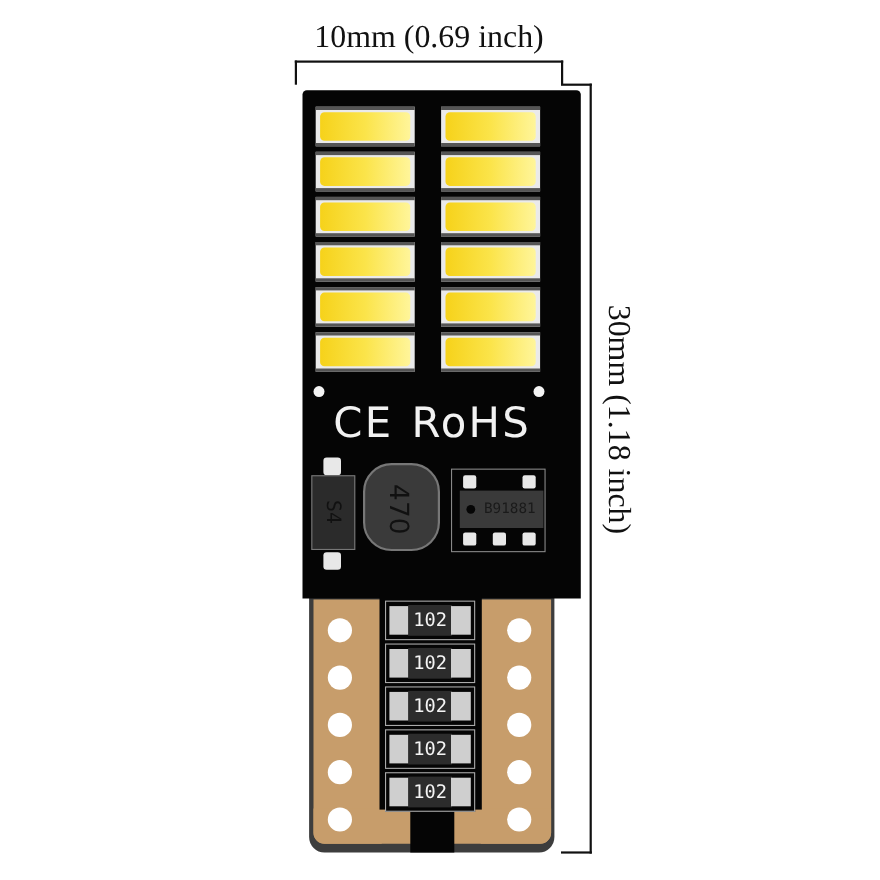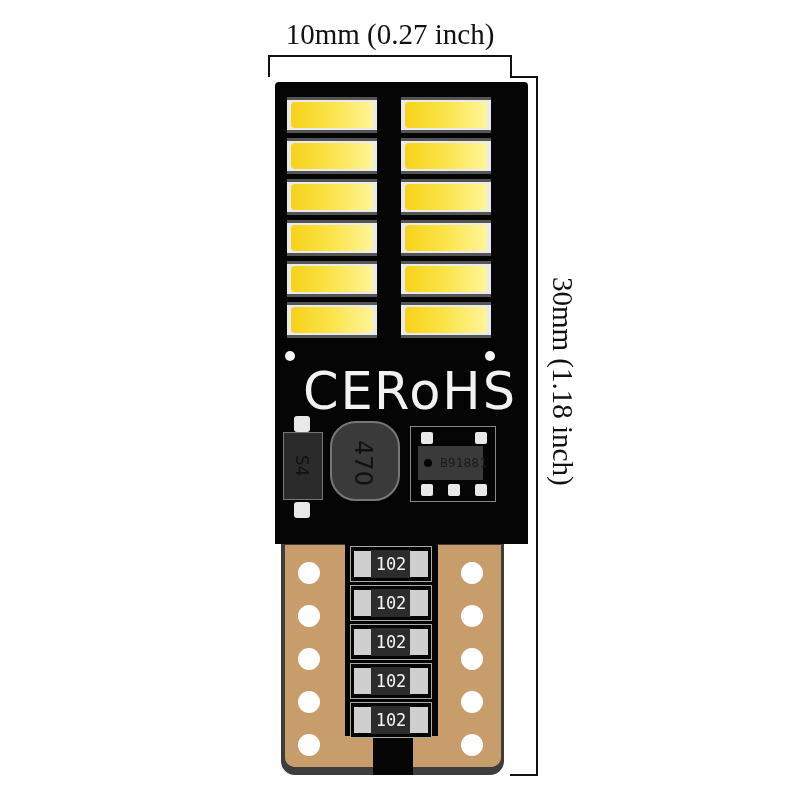--- a/index.html
+++ b/index.html
@@ -12,40 +12,40 @@
   .pcb-bottom{left:281px;top:540px;width:223px;height:235px;background:#3d3d3d;border-radius:0 0 14px 14px;}
   .copper-l{left:285px;top:545px;width:62px;height:222px;background:#c79d6b;border-radius:0 0 0 10px;}
   .copper-r{left:437px;top:545px;width:64px;height:222px;background:#c79d6b;border-radius:0 0 10px 0;}
   .copper-bl{left:285px;top:735px;width:90px;height:32px;background:#c79d6b;border-radius:0 0 0 10px;}
   .copper-br{left:410px;top:735px;width:91px;height:32px;background:#c79d6b;border-radius:0 0 10px 0;}
   .neck{left:373px;top:727px;width:40px;height:48px;background:#050505;border-radius:10px 10px 0 0;}
   .res-panel{left:345px;top:540px;width:93px;height:196px;background:#050505;}
   .led{position:absolute;width:90px;height:36px;}
   .led .frame{position:absolute;left:0;top:0;width:90px;height:36px;background:#eaeaea;border-top:3px solid #555;border-bottom:3px solid #555;box-sizing:border-box;}
   .led .lens{position:absolute;left:4px;top:5px;width:82px;height:26px;border-radius:4px;background:linear-gradient(90deg,#f6d21a 0%,#fbe44a 50%,#fff59a 100%);}
-  .mark{color:#f2f2f2;font-family:"DejaVu Sans",sans-serif;font-size:51px;letter-spacing:2px;white-space:nowrap;}
+  .mark{color:#f2f2f2;font-family:"DejaVu Sans",sans-serif;font-size:38px;letter-spacing:2px;white-space:nowrap;}
   .dot{position:absolute;width:10px;height:10px;border-radius:50%;background:#f4f4f4;}
   .diode{left:283px;top:432px;width:38px;height:66px;background:#2b2b2b;border:1px solid #777;}
   .diode-pad{position:absolute;width:16px;height:16px;background:#e8e8e8;border-radius:3px;}
   .diode-text{color:#111;font-family:"DejaVu Sans Mono",monospace;font-size:18px;transform:rotate(90deg);white-space:nowrap;}
   .inductor{left:330px;top:421px;width:70px;height:80px;background:#3a3a3a;border:2px solid #777;border-radius:26px;box-sizing:border-box;}
   .ind-text{color:#111;font-family:"DejaVu Sans",sans-serif;font-size:24px;transform:rotate(90deg);white-space:nowrap;}
   .ic-box{left:410px;top:426px;width:86px;height:76px;border:1px solid #888;box-sizing:border-box;}
-  .ic-body{left:418px;top:446px;width:65px;height:34px;background:#3a3a3a;text-align:right;}
+  .ic-body{left:418px;top:446px;width:76px;height:34px;background:#3a3a3a;text-align:right;}
   .ic-pin{position:absolute;width:12px;height:12px;background:#e8e8e8;border-radius:2px;}
   .ic-text{color:#1a1a1a;font-family:"DejaVu Sans Mono",monospace;font-size:13px;}
   .hole{position:absolute;width:22px;height:22px;border-radius:50%;background:#ffffff;}
   .res{position:absolute;left:350px;width:82px;height:36px;border:1px solid #aaa;box-sizing:border-box;background:#050505;}
   .res .cap{position:absolute;top:4px;width:18px;height:26px;background:#cfcfcf;}
   .res .body{position:absolute;left:20px;top:3px;width:40px;height:28px;background:#2c2c2c;color:#f4f4f4;font-family:"DejaVu Sans Mono",monospace;font-size:17px;text-align:center;line-height:28px;}
 </style>
 </head>
 <body>
 
-<div class="abs dim-top-text">10mm (0.27 inch)</div>
+<div class="abs dim-top-text">10mm (0.69 inch)</div>
 <div class="line" style="left:268px;top:55px;width:244px;height:2px;"></div>
 <div class="line" style="left:268px;top:55px;width:2px;height:22px;"></div>
 <div class="line" style="left:510px;top:55px;width:2px;height:22px;"></div>
 <div class="line" style="left:510px;top:76px;width:28px;height:2px;"></div>
 <div class="line" style="left:536px;top:76px;width:2px;height:700px;"></div>
 <div class="line" style="left:510px;top:774px;width:28px;height:2px;"></div>
 <div class="abs dim-right-text" style="left:578px;top:277px;">30mm (1.18 inch)</div>
 
 <div class="abs pcb-bottom"></div>
 <div class="abs pcb-top"></div>

